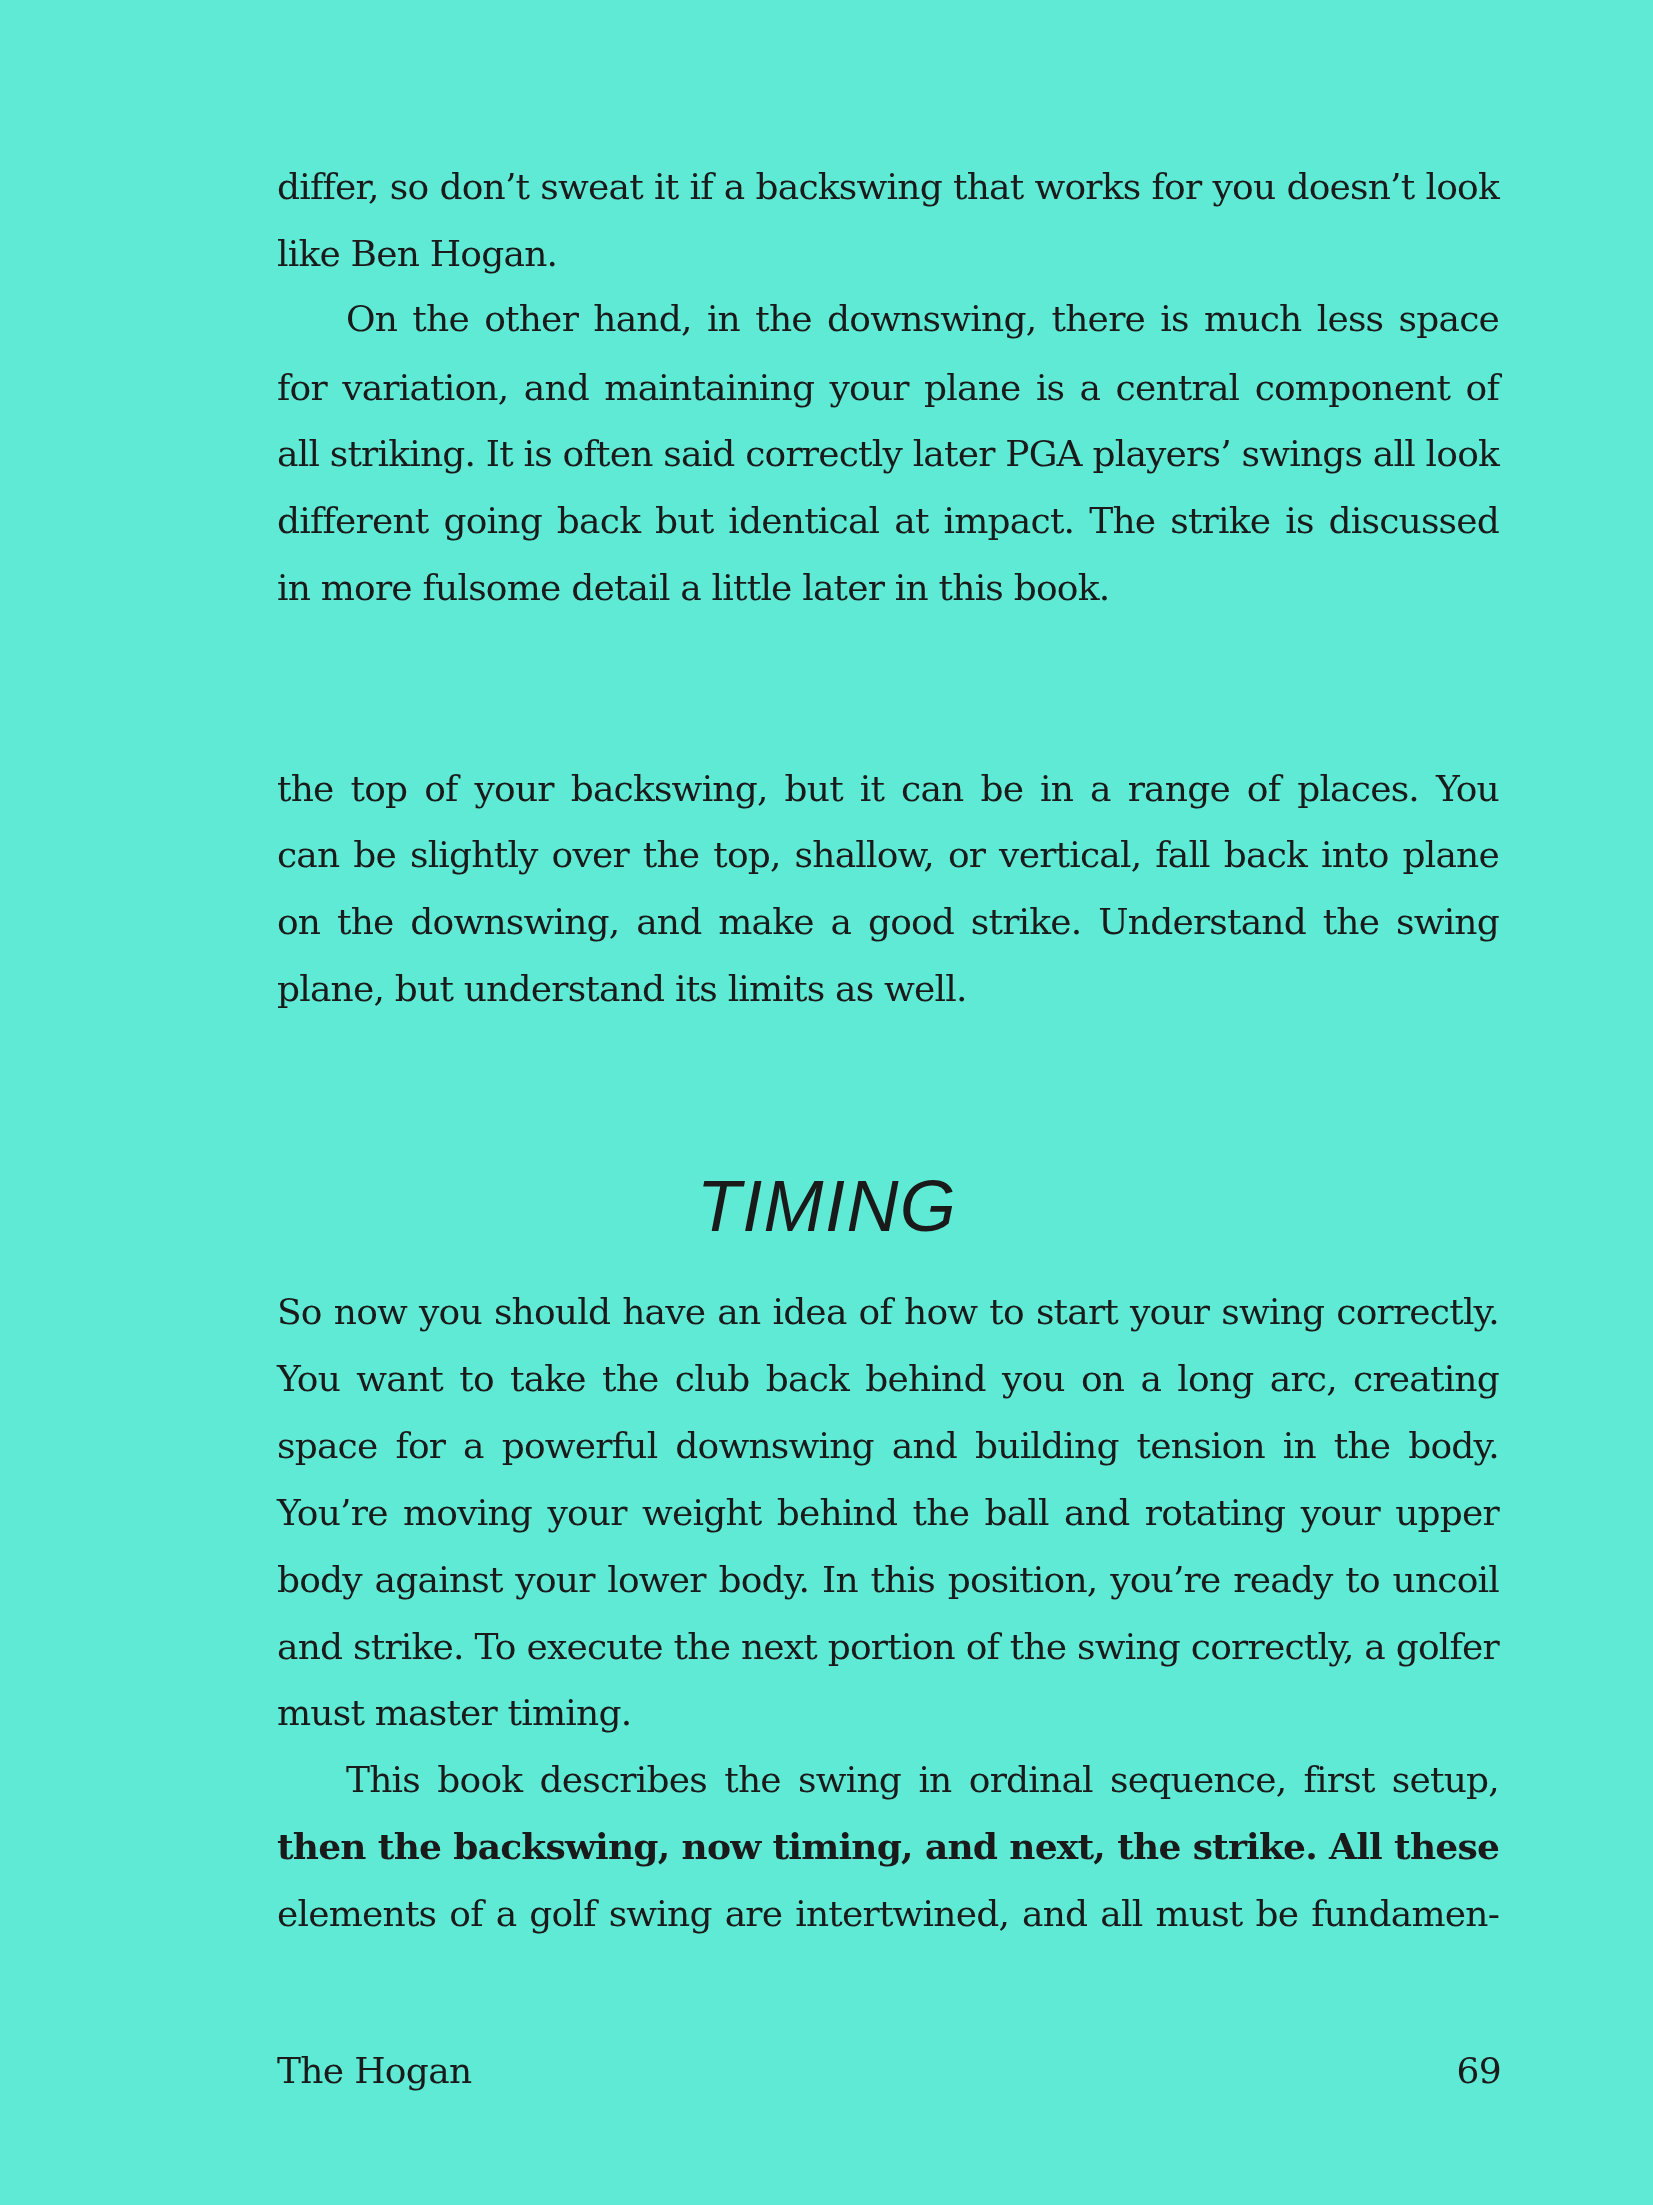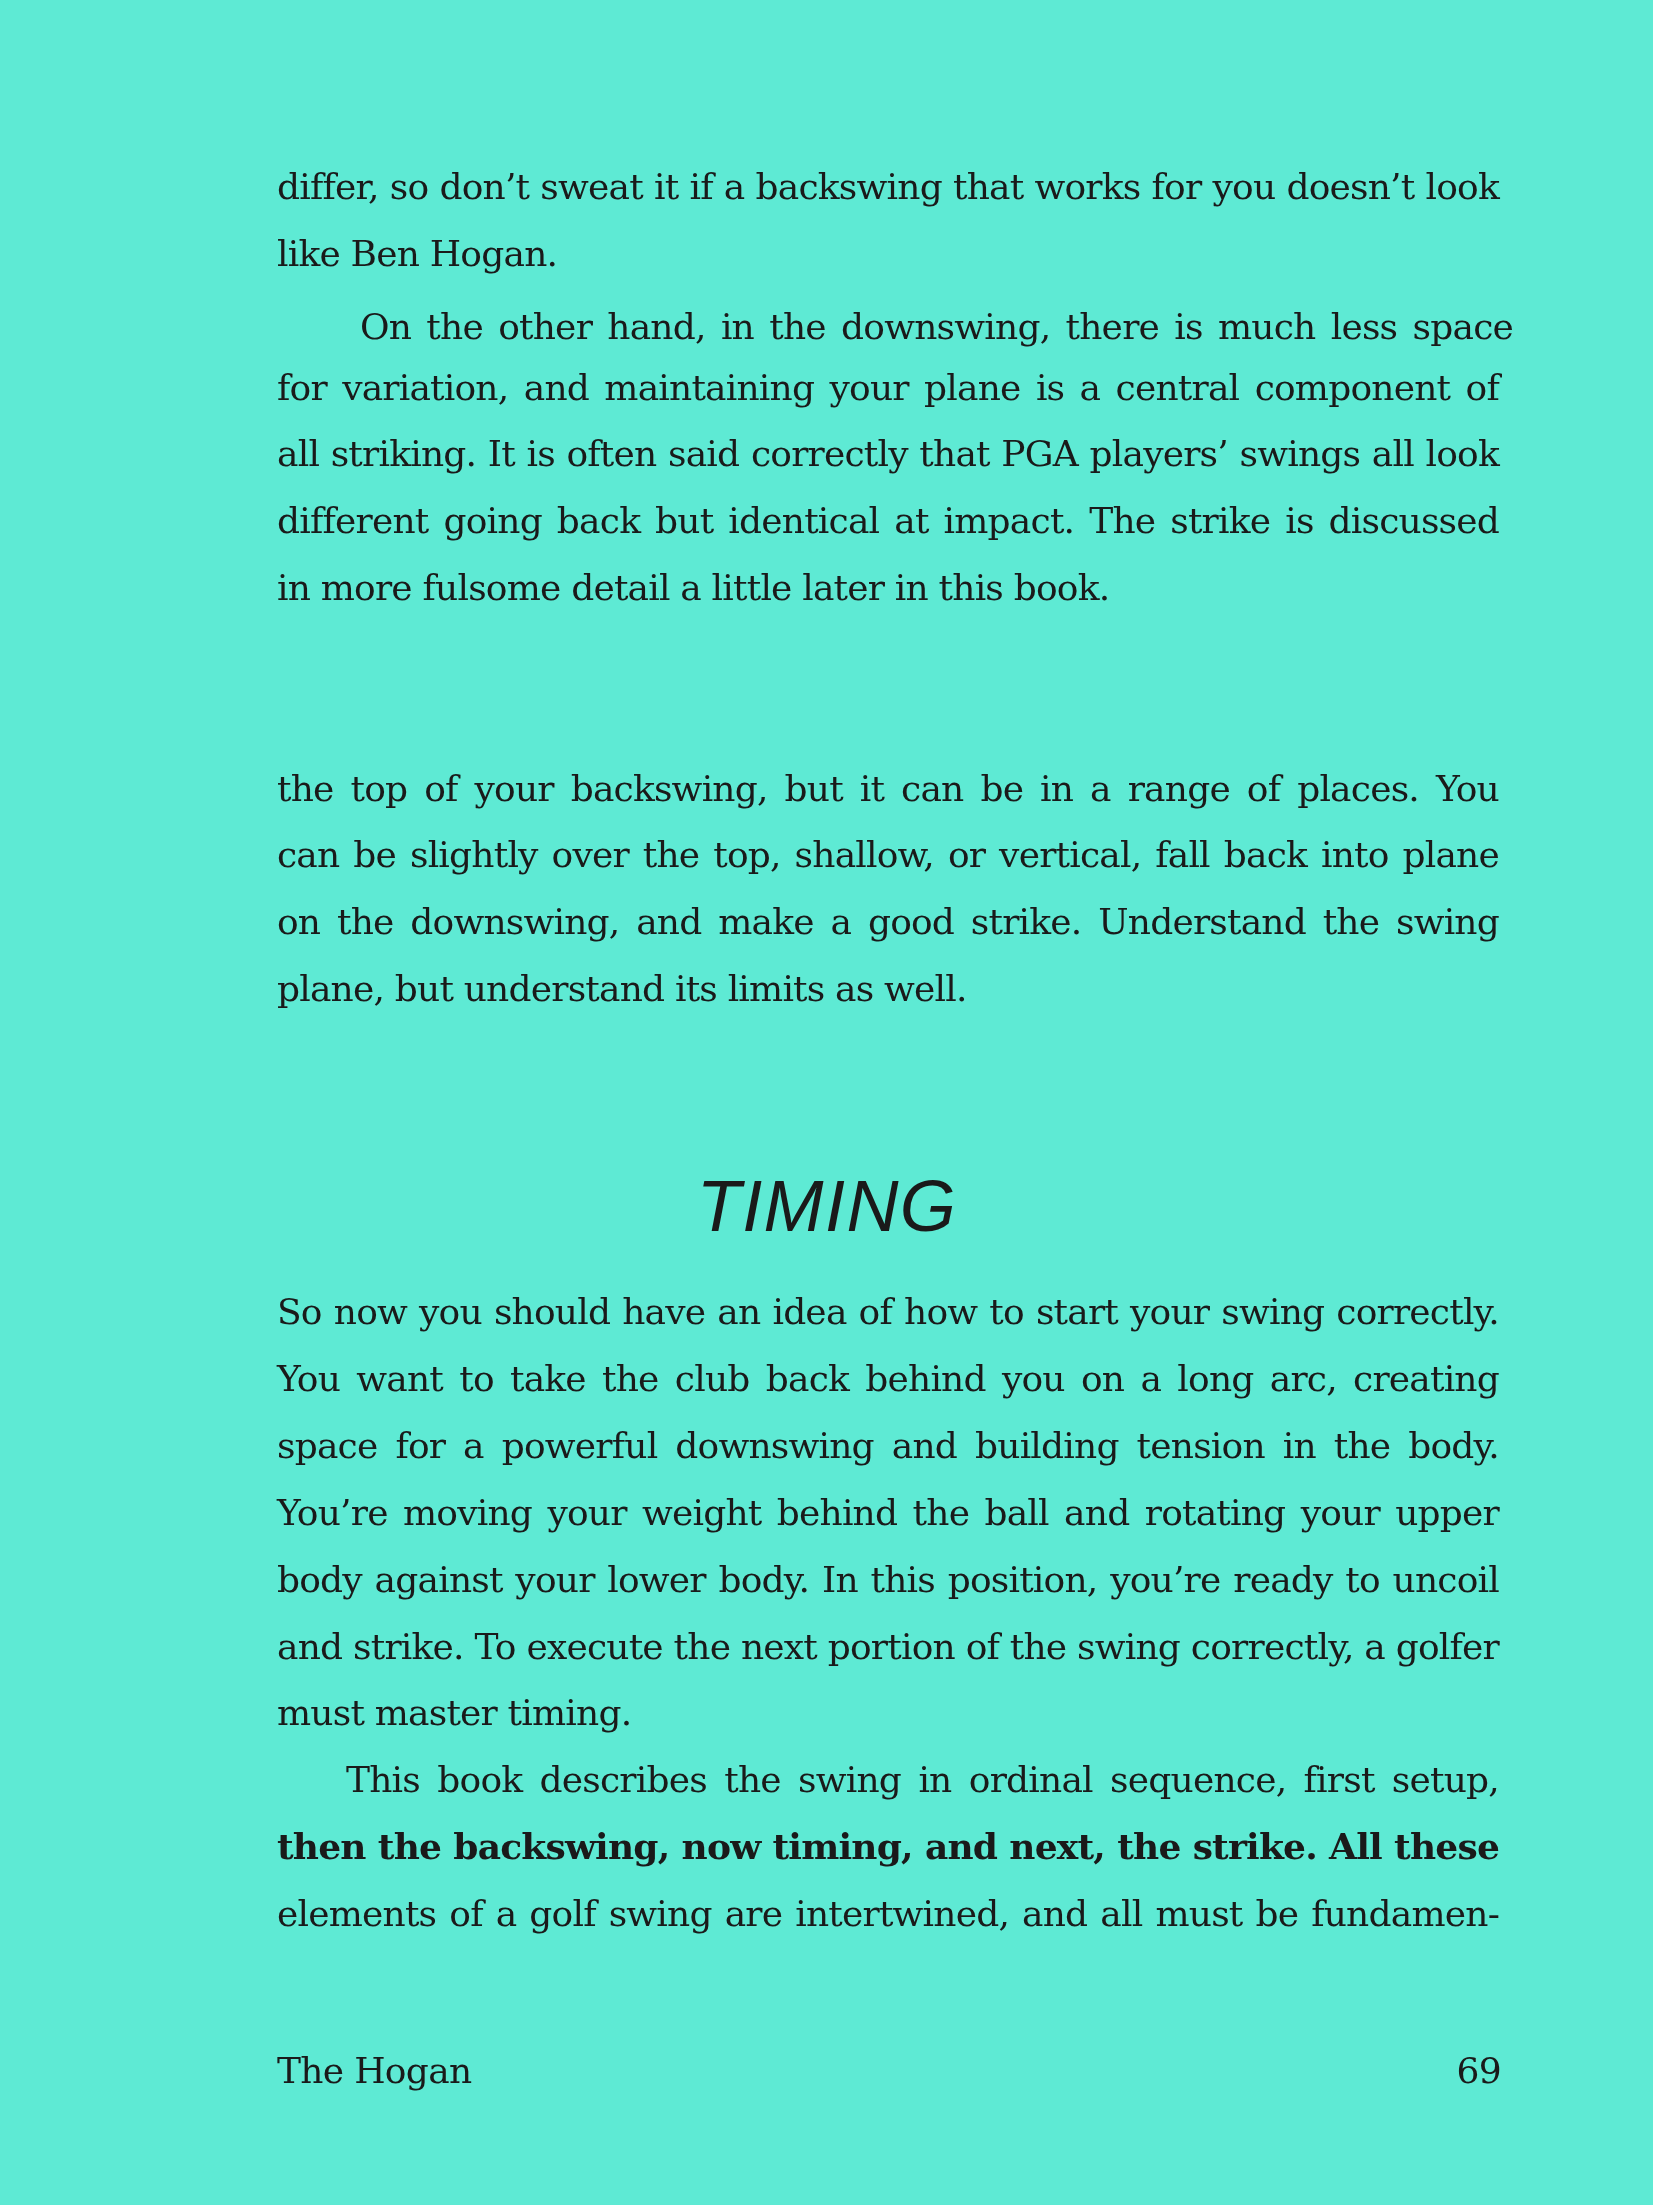--- a/index.html
+++ b/index.html
@@ -31,23 +31,23 @@
   .footer.right { right: 153px; text-align: right; }
 </style>
 </head>
 <body>
 
 <div class="page">
 
   <div class="line" style="top:153px;">differ, so don’t sweat it if a backswing that works for you doesn’t look</div>
   <div class="line last" style="top:220px;">like Ben Hogan.</div>
 
-  <div class="line indent" style="top:293px;margin-left:14px;">On the other hand, in the downswing, there is much less space</div>
+  <div class="line indent" style="top:285px;">On the other hand, in the downswing, there is much less space</div>
   <div class="line" style="top:354px;">for variation, and maintaining your plane is a central component of</div>
-  <div class="line" style="top:420px;">all striking. It is often said correctly that PGA players’ swings all look</div>
+  <div class="line" style="top:420px;">all striking. It is often said correctly later PGA players’ swings all look</div>
   <div class="line" style="top:487px;">different going back but identical at impact. The strike is discussed</div>
   <div class="line last" style="top:554px;">in more fulsome detail a little later in this book.</div>
 
   <div class="line" style="top:755px;">the top of your backswing, but it can be in a range of places. You</div>
   <div class="line" style="top:821px;">can be slightly over the top, shallow, or vertical, fall back into plane</div>
   <div class="line" style="top:888px;">on the downswing, and make a good strike. Understand the swing</div>
   <div class="line last" style="top:955px;">plane, but understand its limits as well.</div>
 
   <div class="heading">TIMING</div>
 

